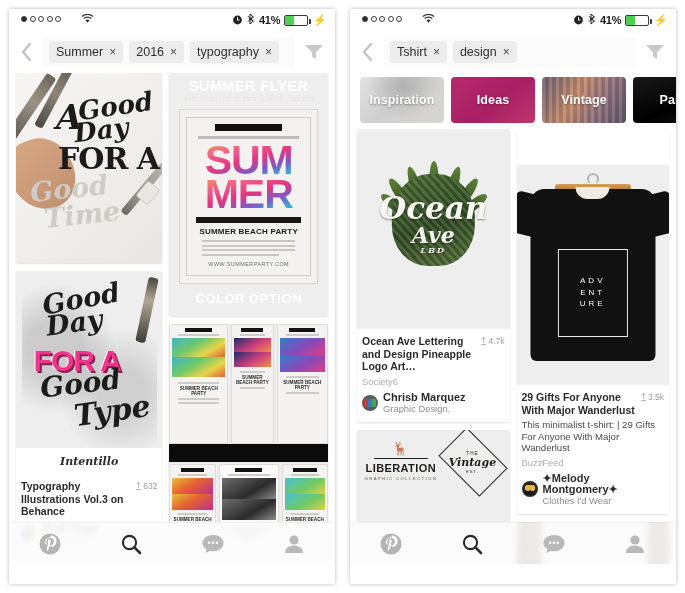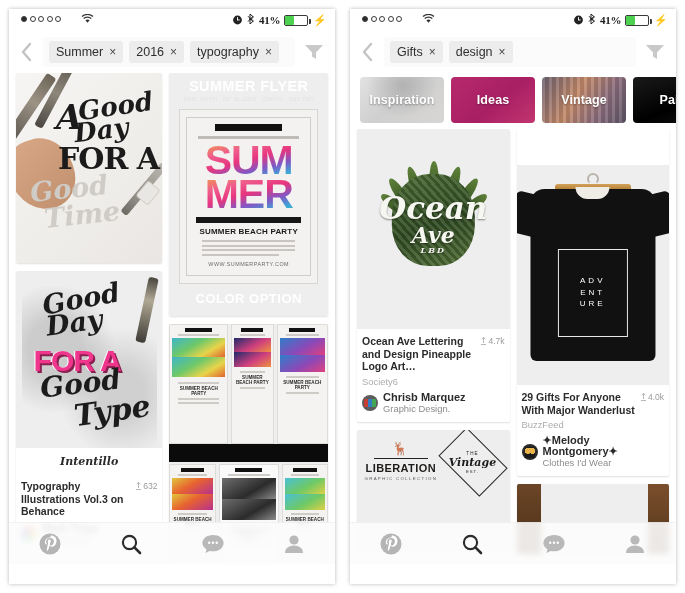--- a/index.html
+++ b/index.html
@@ -23,21 +23,21 @@
 
   
   .statusbar {
     height: 22px; position: relative; background: #fff;
     font-size: 11px; color: #111; font-weight: bold;
   }
   .sb-dots { position:absolute; left: 12px; top: 7px; display:flex; gap:2.5px; align-items:center; }
   .sb-dots i { width:6px; height:6px; border-radius:50%; border:1px solid #3a3a3a; display:block; }
   .sb-dots i.on { background:#2b2b2b; }
   .sb-wifi { position:absolute; left: 72px; top: 5px; }
-  .sb-right { position:absolute; right: 8px; top: 4px; display:flex; align-items:center; gap:4px;font-family:Liberation Serif, serif; }
+  .sb-right { position:absolute; right: 8px; top: 4px; display:flex; align-items:center; gap:4px; }
   .sb-pct { font-size: 11px; font-weight: bold; letter-spacing:-0.2px; color:#1c1c1c; }
   .batt { width: 24px; height: 11px; border: 1px solid #3a3a3a; border-radius: 2px; position: relative; }
   .batt::after { content:""; position:absolute; right:-3.5px; top:3px; width:2px; height:5px; background:#3a3a3a; border-radius:0 1px 1px 0; }
   .batt i { display:block; height:100%; background:#4cd250; border-radius:1px; }
   .bolt { font-size: 11px; color:#2b2b2b; margin-left:1px; }
 
   
   .searchbar {
     height: 42px; background:#fff; display:flex; align-items:center;
     padding: 0 8px 0 6px; gap: 6px; position: relative;
@@ -552,21 +552,21 @@
     </div>
 
     <div class="searchbar">
       <div class="backchev">
         <svg width="13" height="20" viewBox="0 0 13 20">
             <path d="M10 2 L3 10 L10 18" stroke="#c3c3c3" stroke-width="2.4" fill="none" stroke-linecap="round" stroke-linejoin="round"></path>
           </svg>
       </div>
       <div class="tokenfield">
         <div class="token">
-          <span class="tlabel">Gifts</span>
+          <span class="tlabel">Tshirt</span>
           <span class="tx">×</span>
         </div>
         <div class="token">
           <span class="tlabel">design</span>
           <span class="tx">×</span>
         </div>
       </div>
       <div class="filter-btn">
         <svg width="20" height="18" viewBox="0 0 20 18">
             <path d="M1 2 H19 L12 9.4 V16 L8 13.4 V9.4 Z" fill="#c9c9c9"></path>
@@ -669,23 +669,24 @@
                 <span>ADV<br>ENT<br>URE</span>
               </div>
             </div>
             <div class="meta">
               <div class="meta-top">
                 <div class="meta-title">29 Gifts For Anyone With Major Wanderlust</div>
                 <div class="repins">
                   <svg width="7" height="8" viewBox="0 0 7 8" style="flex:0 0 7px">
                       <path d="M3.5 0 L3.5 6 M1.6 2.3 L3.5 0.3 L5.4 2.3 M1 7.5 H6" stroke="#b0b0b0" stroke-width="0.9" fill="none"></path>
                     </svg>
-                  <span>4.0k</span>
-                </div>
-              </div>
+                  <span>3.5k</span>
+                </div>
+              </div>
+              <div class="meta-desc">This minimalist t-shirt: | 29 Gifts For Anyone With Major Wanderlust</div>
               <div class="meta-src">BuzzFeed</div>
               <div class="meta-user">
                 <span class="ava ava-melody"></span>
                 <span>
                   <span class="uname" style="display:block">✦Melody Montgomery✦</span>
                   <span class="uboard" style="display:block">Clothes I'd Wear</span>
                 </span>
               </div>
             </div>
           </div>

